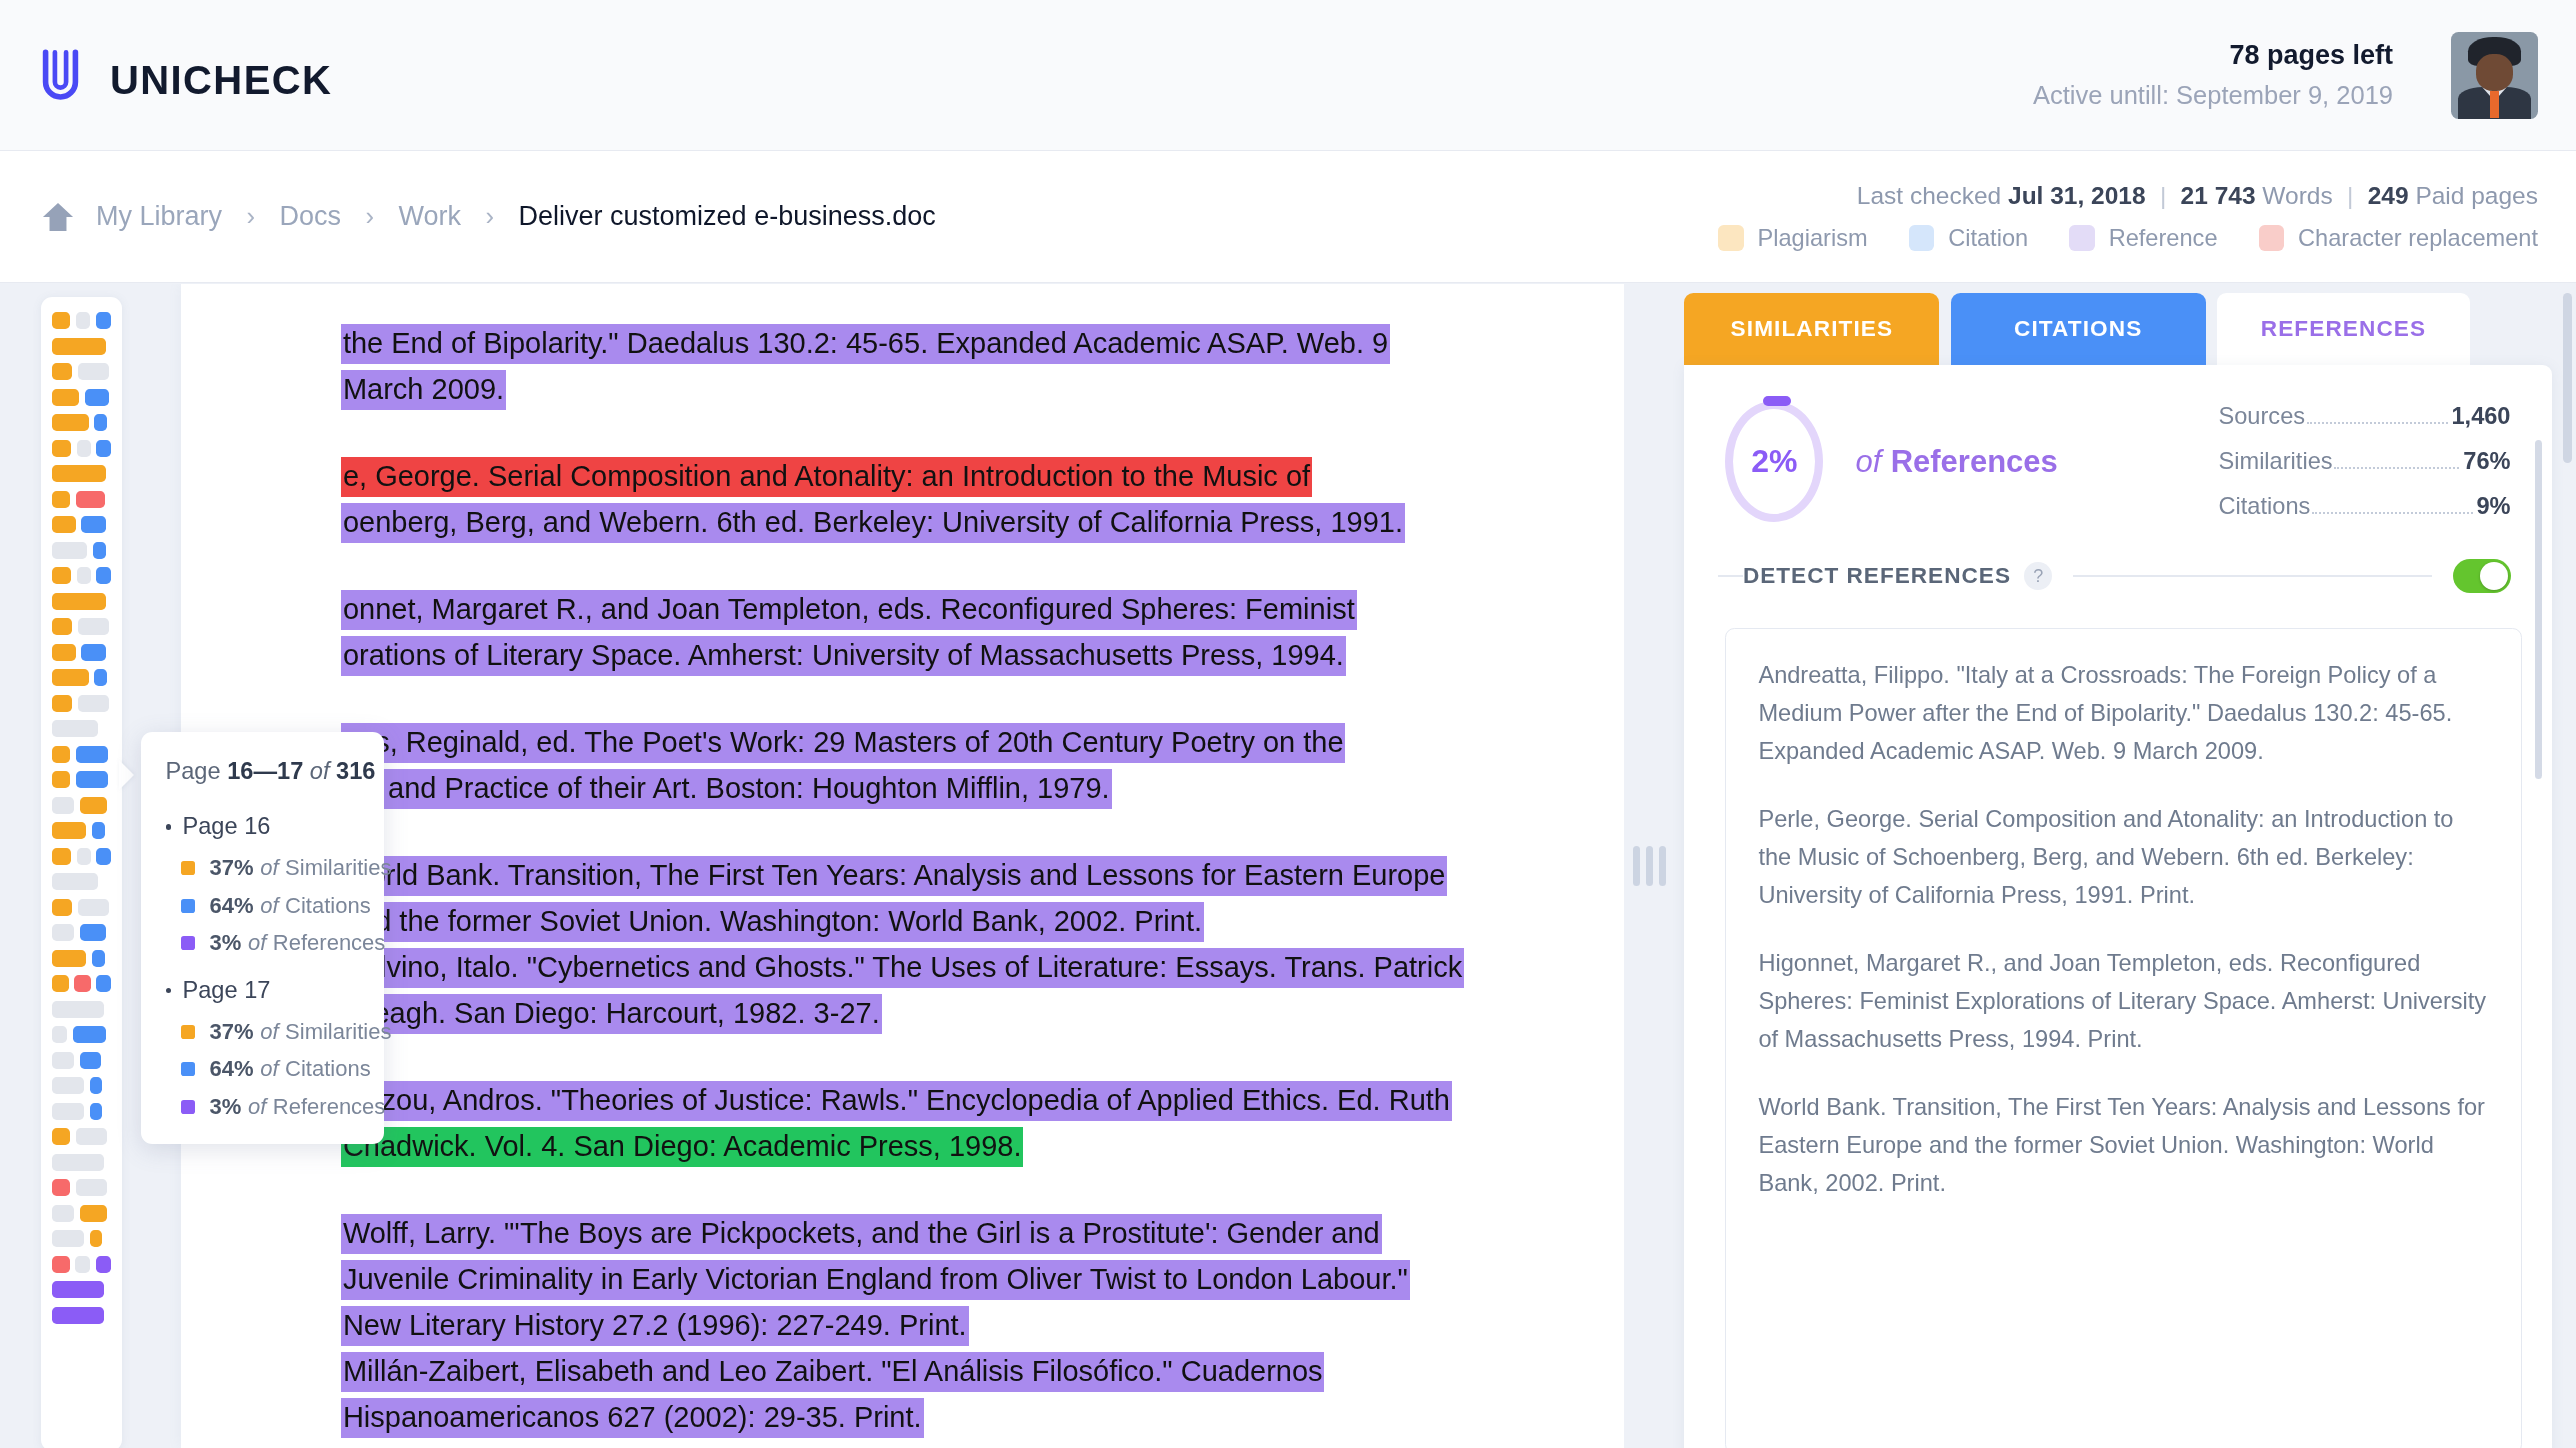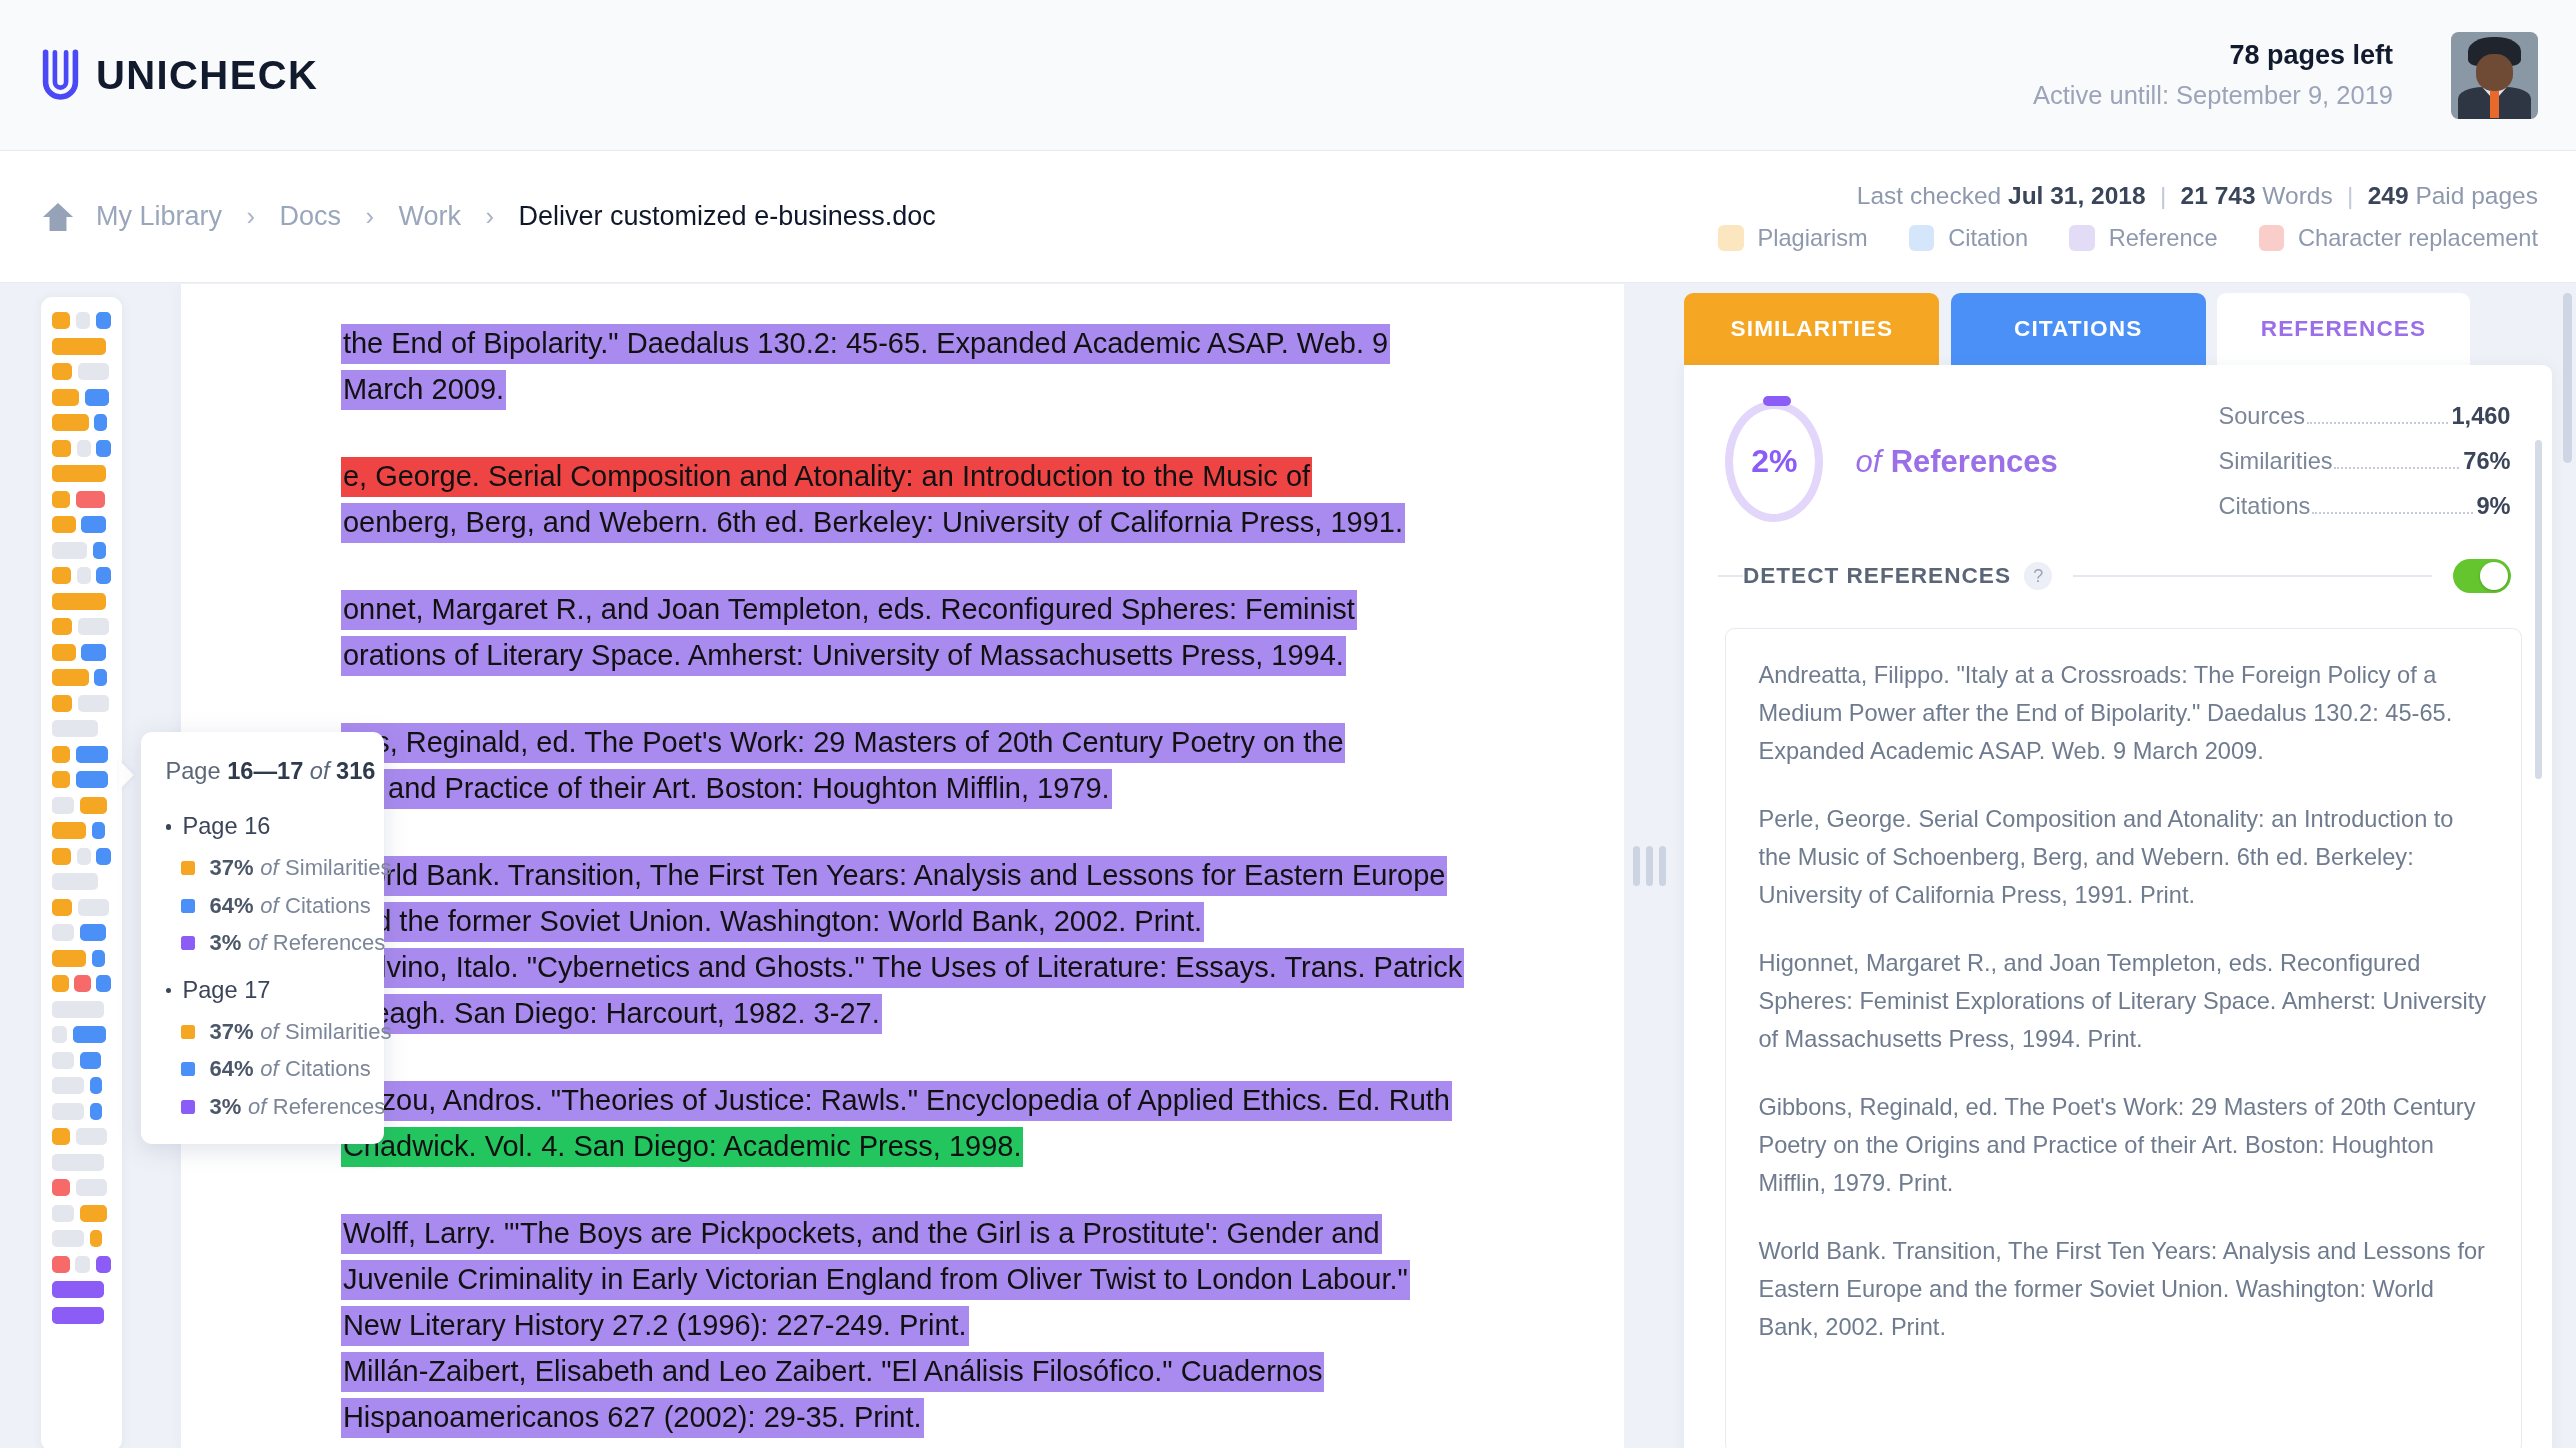--- a/index.html
+++ b/index.html
@@ -11,21 +11,21 @@
   }
 
   
   .topbar{
     height:151px; background:#f9fafc;
     display:flex; align-items:center; justify-content:space-between;
     padding:0 38px 0 40px;
     border-bottom:0.9px solid #e7eaf1;
     position:relative;
   }
-  .logo-wrap{ display:flex; align-items:center; gap:15px; }
+  .logo-wrap{ display:flex; align-items:flex-end; gap:29px; }
   .logo-mark{ width:41px; height:55px; }
   .logo-text{
     font-size:40px; font-weight:bold; letter-spacing:1.4px; color:#121a2e;
   }
   .topright{ display:flex; align-items:center; gap:58px; }
   .pages-info{ text-align:right; }
   .pages-left{ font-size:27px; font-weight:bold; color:#121a2e; margin-bottom:9.4px;}
   .active-until{ font-size:25.5px; color:#9ba4b8; font-weight:400;}
   .buy-btn{
     background:#3edfa0; color:#ffffff; border:none;
@@ -620,21 +620,20 @@
         <span class="toggle">
             <i class="knob"></i>
           </span>
       </div>
 
       <div class="ref-box">
         <div id="ref-list">
             <p class="ref-item">Andreatta, Filippo. "Italy at a Crossroads: The Foreign Policy of a Medium Power after the End of Bipolarity." Daedalus 130.2: 45-65. Expanded Academic ASAP. Web. 9 March 2009.</p>
             <p class="ref-item">Perle, George. Serial Composition and Atonality: an Introduction to the Music of Schoenberg, Berg, and Webern. 6th ed. Berkeley: University of California Press, 1991. Print.</p>
             <p class="ref-item">Higonnet, Margaret R., and Joan Templeton, eds. Reconfigured Spheres: Feminist Explorations of Literary Space. Amherst: University of Massachusetts Press, 1994. Print.</p>
-            <p class="ref-item">Gibbons, Reginald, ed. The Poet's Work: 29 Masters of 20th Century Poetry on the Origins and Practice of their Art. Boston: Houghton Mifflin, 1979. Print.</p>
             <p class="ref-item">World Bank. Transition, The First Ten Years: Analysis and Lessons for Eastern Europe and the former Soviet Union. Washington: World Bank, 2002. Print.</p>
           </div>
 
       </div>
 
       <span class="panel-scroll"></span>
     </div>
     <span class="right-scrollbar"></span>
   </div>
 </div>

